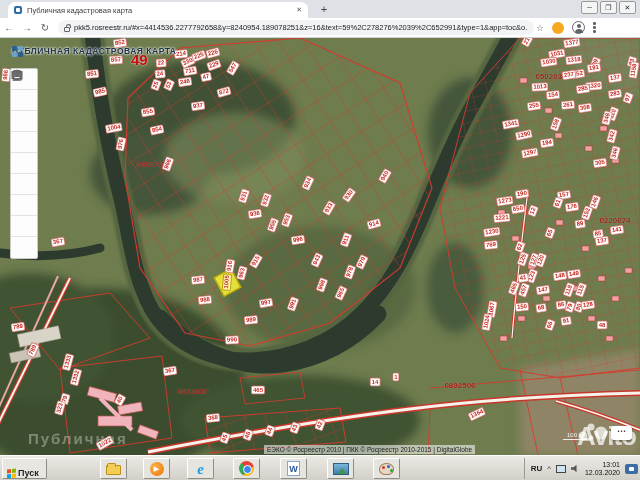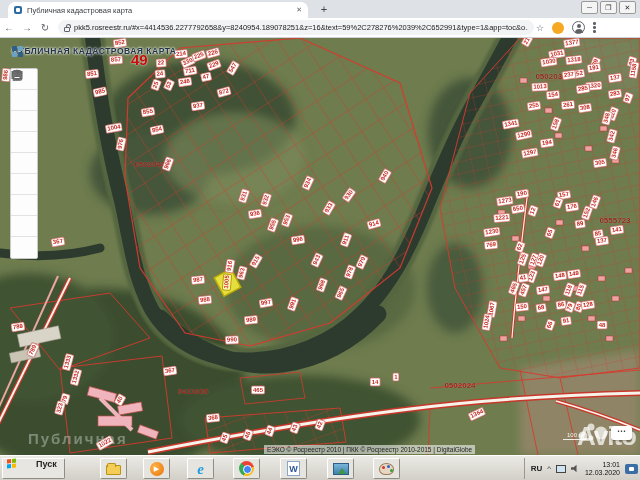--- a/index.html
+++ b/index.html
@@ -60,21 +60,21 @@
   .scalebar{position:absolute;left:563px;top:394px;z-index:34;font-size:6px;color:rgba(255,255,255,.9);
     border-bottom:1px solid rgba(255,255,255,.85);padding:0 4px 1px;}
   .wm-left{position:absolute;left:28px;top:392px;z-index:33;font-size:15px;font-weight:bold;
     color:rgba(235,235,235,.38);letter-spacing:2px;}
   .wm-right{position:absolute;right:4px;top:383px;z-index:33;display:flex;align-items:center;gap:2px;}
   .wm-right .txt{font-size:26px;font-weight:bold;color:rgba(255,255,255,.72);letter-spacing:-1px;}
 
   
   .taskbar{position:absolute;left:0;top:455px;width:640px;height:25px;
     background:linear-gradient(#eceae5,#d2cfc8);border-top:1px solid #fff;z-index:60;display:flex;align-items:center;}
-  .startbtn{margin-left:2px;height:21px;padding:0 7px 0 4px;display:flex;align-items:flex-start;gap:20px;
+  .startbtn{margin-left:2px;height:21px;padding:0 7px 0 4px;display:flex;align-items:flex-end;gap:2px;
     background:#e8e6e1;border:1px solid;border-color:#fff #8f8c84 #8f8c84 #fff;border-radius:2px;
     font-size:9px;font-weight:bold;color:#222;}
   .winflag{width:9px;height:9px;display:grid;grid-template-columns:4px 4px;grid-template-rows:4px 4px;gap:1px;transform:skewY(-6deg);}
   .winflag i:nth-child(1){background:#f25022}.winflag i:nth-child(2){background:#7fba00}
   .winflag i:nth-child(3){background:#00a4ef}.winflag i:nth-child(4){background:#ffb900}
   .ql{position:absolute;top:2px;width:27px;height:21px;background:#e6e4df;border:1px solid;
     border-color:#fff #908d85 #908d85 #fff;border-radius:2px;display:flex;align-items:center;justify-content:center;}
   .folder{width:15px;height:10px;background:#f3cd56;border:1px solid #b99217;border-radius:1px;position:relative;margin-top:3px;}
   .folder::before{content:"";position:absolute;left:0;top:-3px;width:7px;height:3px;background:#f3cd56;border:1px solid #b99217;border-bottom:none;border-radius:2px 2px 0 0;}
   .wmp{width:14px;height:14px;border-radius:50%;background:radial-gradient(circle at 35% 35%,#ffb347,#e87207);
@@ -451,23 +451,23 @@
       <span class="chip" style="left: 105px; top: 405px; transform: translate(-50%, -50%) rotate(-30deg);">1022</span>
       <span class="chip" style="left: 225px; top: 400px; transform: translate(-50%, -50%) rotate(-70deg);">45</span>
       <span class="chip" style="left: 248px; top: 397px; transform: translate(-50%, -50%) rotate(-70deg);">46</span>
       <span class="chip" style="left: 270px; top: 393px; transform: translate(-50%, -50%) rotate(-70deg);">44</span>
       <span class="chip" style="left: 295px; top: 390px; transform: translate(-50%, -50%) rotate(-70deg);">43</span>
       <span class="chip" style="left: 320px; top: 387px; transform: translate(-50%, -50%) rotate(-70deg);">42</span>
     </div>
   <div>
       <span class="qlabel" style="left: 150px; top: 126px; transform: translate(-50%, -50%);">0502040</span>
       <span class="qlabel" style="left: 193px; top: 353px; transform: translate(-50%, -50%);">0411665</span>
-      <span class="qlabel" style="left: 460px; top: 347px; transform: translate(-50%, -50%);">0502024</span>
+      <span class="qlabel" style="left: 460px; top: 347px; transform: translate(-50%, -50%);">0892506</span>
       <span class="qlabel" style="left: 551px; top: 38px; transform: translate(-50%, -50%);">0502034</span>
-      <span class="qlabel" style="left: 615px; top: 182px; transform: translate(-50%, -50%);">0555723</span>
+      <span class="qlabel" style="left: 615px; top: 182px; transform: translate(-50%, -50%);">0220674</span>
     </div>
 
   <div class="overflow-btn">⋯</div>
   <div class="scalebar">100 м</div>
   <div class="attribution">ЕЭКО © Росреестр 2010 | ПКК © Росреестр 2010-2015 | DigitalGlobe</div>
   <div class="wm-left">Публичная</div>
   <div class="wm-right">
     <svg width="32" height="26">
       <g fill="rgba(255,255,255,0.7)">
         <circle cx="6" cy="15" r="4.5"></circle>

